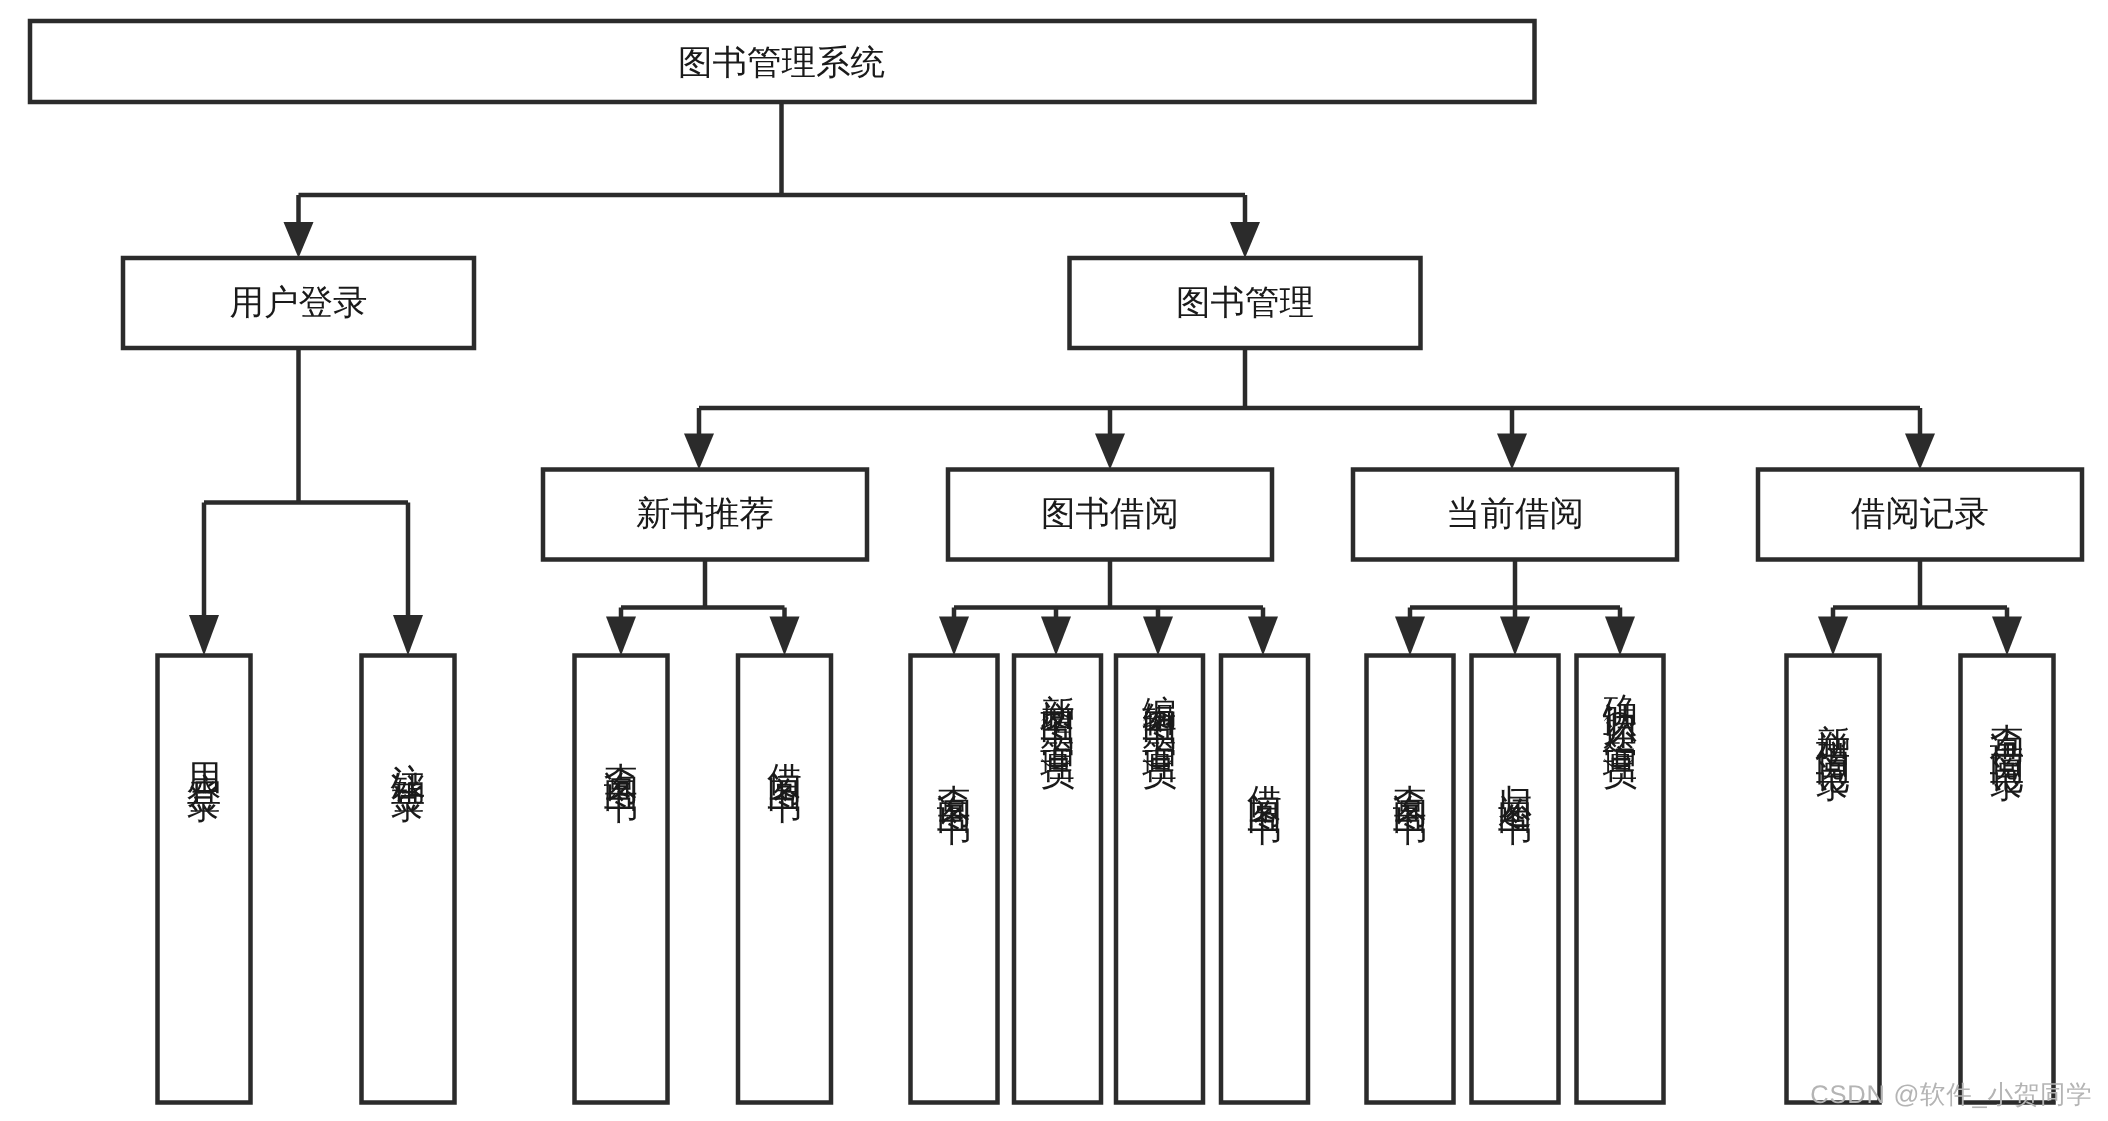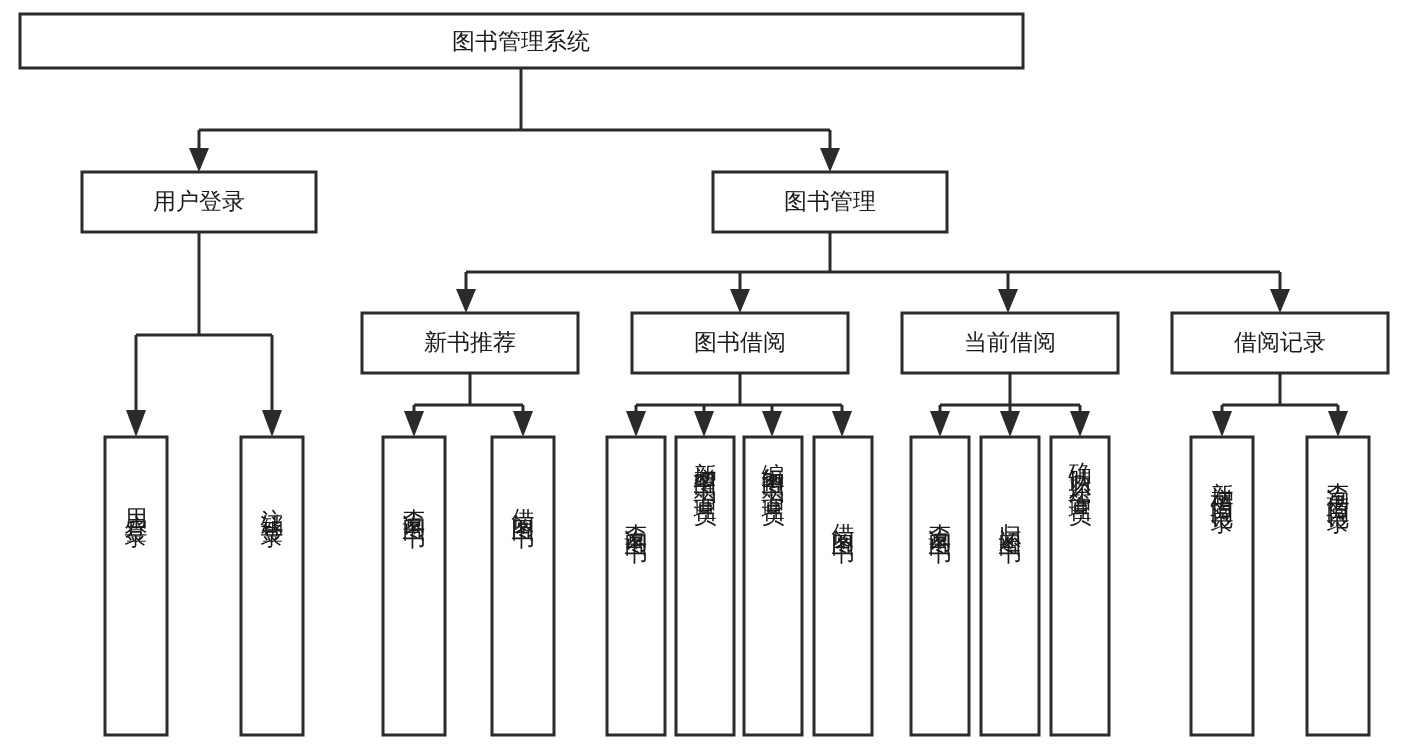--- a/index.html
+++ b/index.html
@@ -246,14 +246,15 @@
     <span class="leaf-label">确认归还（管理员）</span>
   </div>
 
   <div class="leaf-label-wrap" style="left:1191px; top:464px; width:62px;">
     <span class="leaf-label">新增借阅记录</span>
   </div>
   <div class="leaf-label-wrap" style="left:1307px; top:464px; width:62px;">
     <span class="leaf-label">查询借阅记录</span>
   </div>
 
+  <div class="watermark">CSDN @软件_小贺同学</div>
 
 </div>
 
 </body></html>

